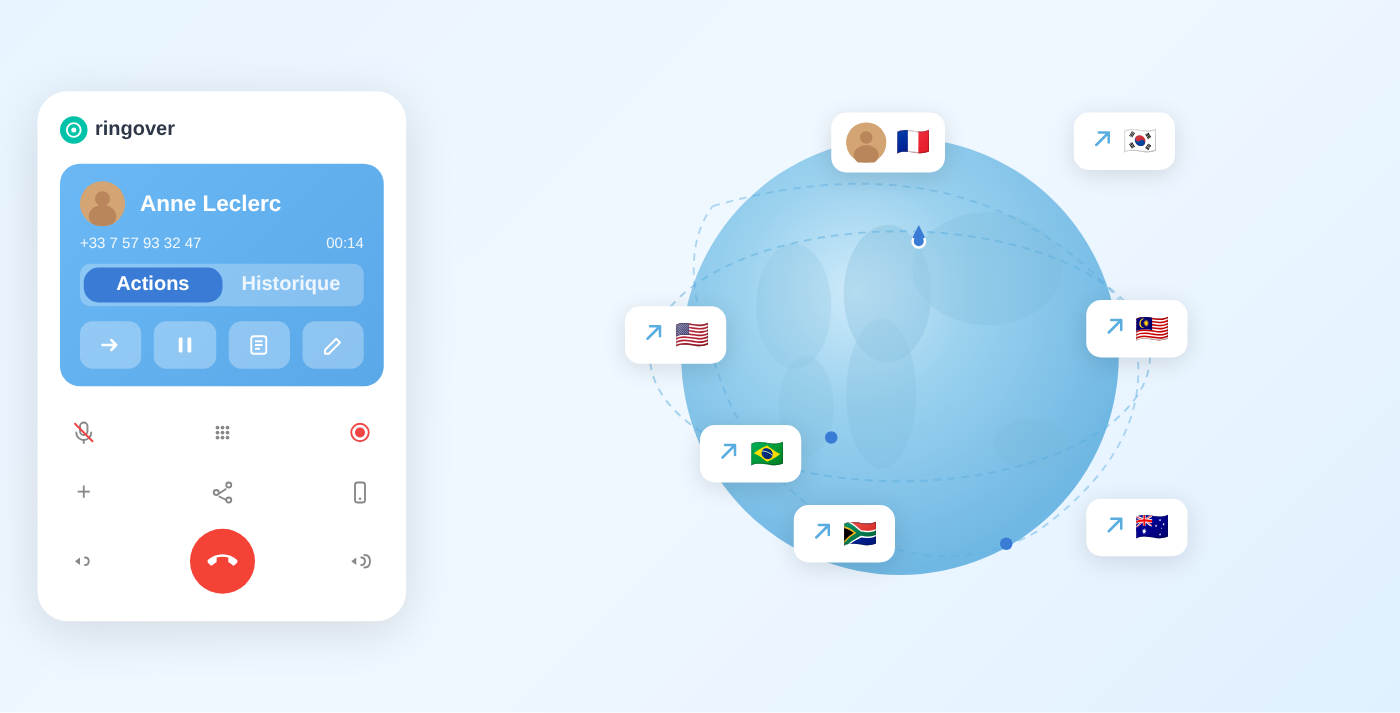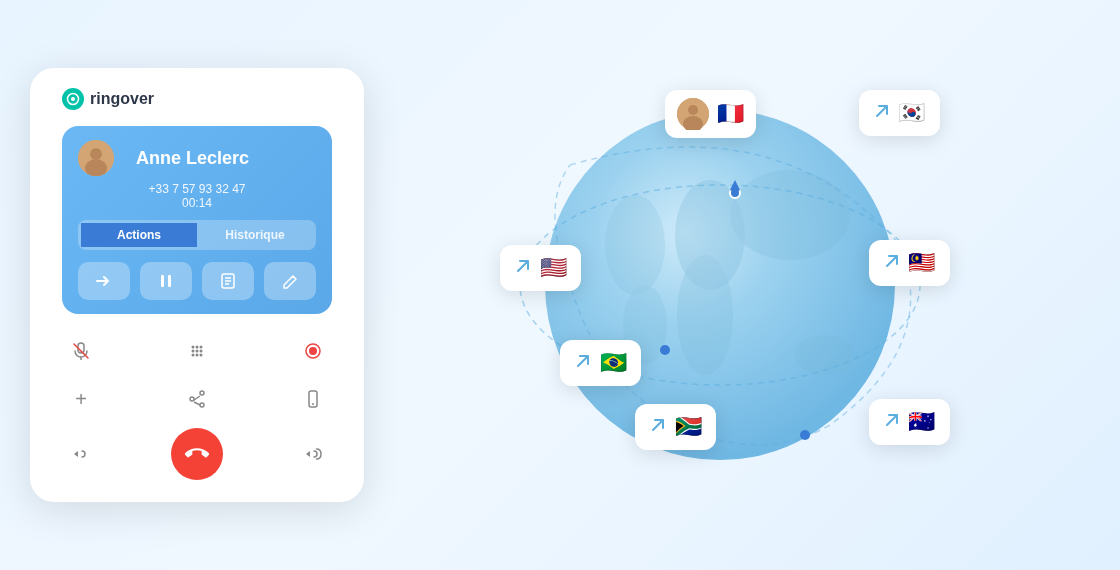--- a/index.html
+++ b/index.html
@@ -14,25 +14,25 @@
       align-items: center;
       justify-content: center;
     }
 
     
     .phone-mockup {
       position: absolute;
       left: 30px;
       top: 50%;
       transform: translateY(-50%);
-      width: 334px;
+      width: 295px;
       background: white;
       border-radius: 24px;
       box-shadow: 0 8px 40px rgba(0,0,0,0.12);
-      padding: 20px 32px 18px;
+      padding: 20px 18px 18px;
       z-index: 10;
     }
 
     .phone-header {
       display: flex;
       align-items: center;
       gap: 8px;
       margin-bottom: 16px;
     }
 
@@ -66,21 +66,21 @@
       background: linear-gradient(135deg, #6bb8f5 0%, #5aa8e8 100%);
       border-radius: 16px;
       padding: 14px 16px;
       margin-bottom: 14px;
       color: white;
     }
 
     .caller-info {
       display: flex;
       align-items: center;
-      gap: 22px;
+      gap: 12px;
       margin-bottom: 6px;
     }
 
     .caller-avatar {
       width: 36px;
       height: 36px;
       border-radius: 50%;
       background: #d4a574;
       overflow: hidden;
       flex-shrink: 0;
@@ -94,21 +94,20 @@
       font-size: 18px;
       font-weight: 700;
       color: white;
     }
 
     .call-meta {
       display: flex;
       justify-content: space-between;
       align-items: center;
       margin-bottom: 10px;
-      flex-direction: column;
     }
 
     .call-number {
       font-size: 12px;
       color: rgba(255,255,255,0.9);
     }
 
     .call-duration {
       font-size: 12px;
       color: rgba(255,255,255,0.9);
@@ -119,22 +118,22 @@
       background: rgba(255,255,255,0.25);
       border-radius: 8px;
       padding: 3px;
       margin-bottom: 12px;
     }
 
     .tab-btn {
       flex: 1;
       padding: 5px;
       border: none;
-      border-radius: 0;
-      font-size: 12px;
+      border-radius: 12px;
+      font-size: 16px;
       font-weight: 600;
       cursor: pointer;
       transition: background 0.2s;
     }
 
     .tab-btn.active {
       background: #3a7bd5;
       color: white;
     }
 

